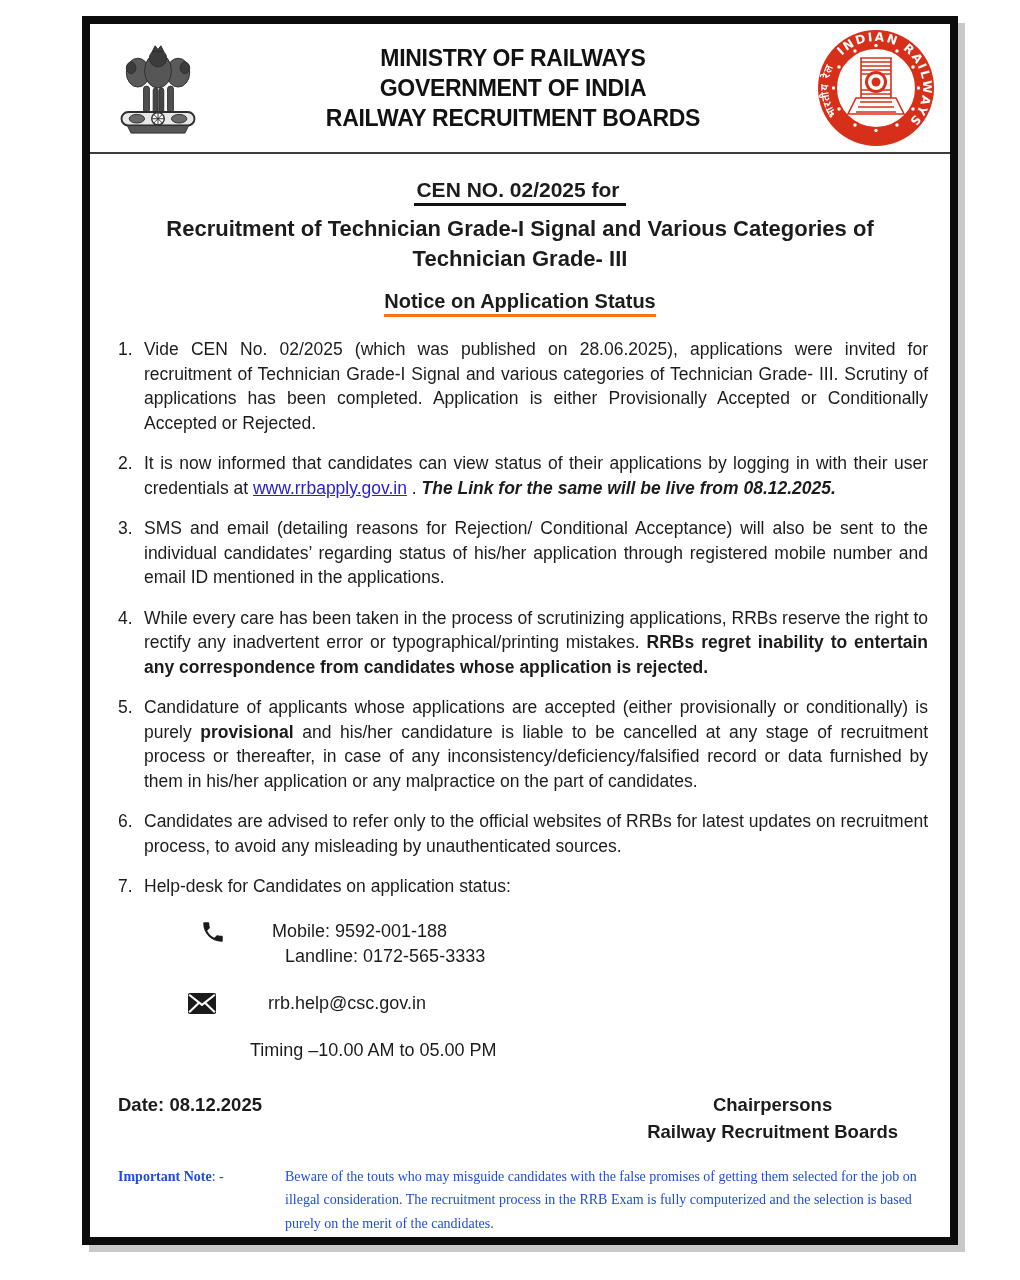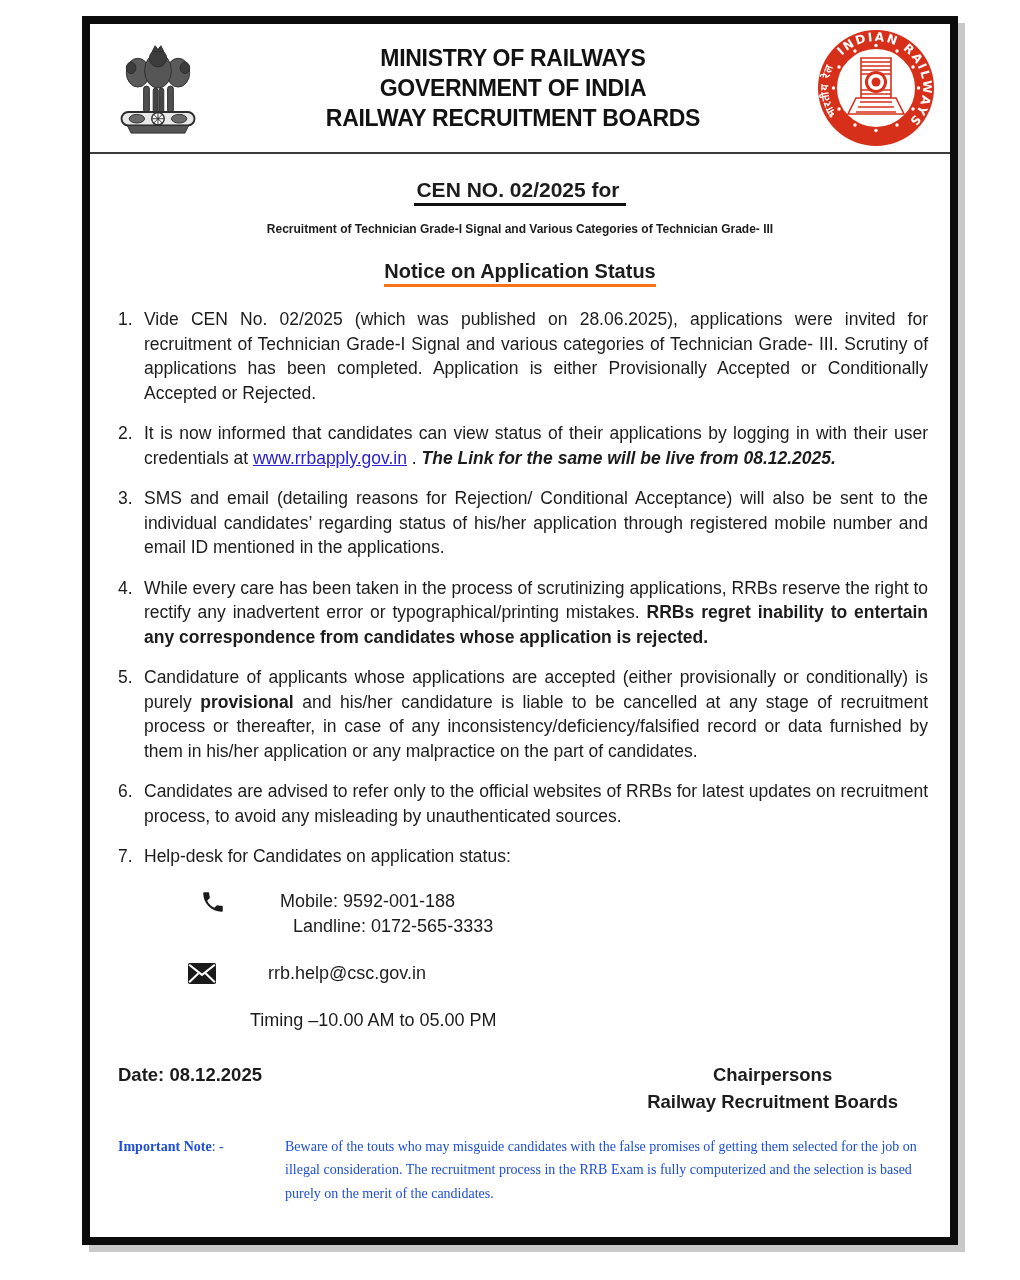--- a/index.html
+++ b/index.html
@@ -16,35 +16,35 @@
   
   .header { display:flex; align-items:center; height:128px; padding:0 14px 0 16px; }
   .emblem-wrap { width:104px; height:104px; flex:none; display:flex; align-items:center; justify-content:center; }
   .header-center { flex:1; text-align:center; font-weight:bold; font-size:23px; line-height:30px; letter-spacing:-0.3px; color:#121212; }
   .rail-logo-wrap { width:120px; height:120px; flex:none; }
   .header-rule { border:none; border-top:2px solid #3c3c3c; margin:0; }
 
   
   .title-block { text-align:center; }
   .cen-line { display:inline-block; margin-top:24px; font-weight:bold; font-size:21px; border-bottom:3px solid #111; padding:0 6px 1px 2px; }
-  .subtitle { margin:8px auto 0; width:824px; font-weight:bold; font-size:12px; line-height:30px;text-align:center; }
+  .subtitle { margin:8px auto 0; width:824px; font-weight:bold; font-size:22px; line-height:30px;text-align:center; }
   .notice-heading { display:inline-block; margin-top:16px; font-weight:bold; font-size:20px; border-bottom:3px solid #f97316; padding-bottom:1px; }
 
   
   .items { margin:20px 22px 0 28px; }
   .item { display:flex; margin-bottom:16px; font-size:17.5px; line-height:24.5px; }
   .item .num { width:26px; flex:none; }
   .item .itext { flex:1; text-align:justify; }
   .seg-bold { font-weight:bold; }
   .seg-bolditalic { font-weight:bold; font-style:italic; }
   .seg-link { color:#2a21cf; text-decoration:underline; cursor:pointer; }
 
   
   .helpdesk { font-size:18px; }
-  .hd-phone { display:flex; margin:20px 0 0 110px;gap:8px; }
+  .hd-phone { display:flex; margin:20px 0 0 110px; }
   .icon-box { width:30px; flex:none; display:flex; align-items:flex-start; }
   .phone-lines { margin-left:42px; line-height:25px; }
   .phone-line2 { padding-left:13px;text-align:center; }
   .hd-email { display:flex; align-items:center; margin:24px 0 0 98px; }
   .email-text { margin-left:50px; }
   .timing { margin:26px 0 0 160px; }
 
   
   .sig-row { display:flex; justify-content:space-between; align-items:flex-start; margin:30px 24px 0 28px; font-weight:bold; font-size:18.5px; line-height:27px; }
   .sig-right { text-align:center; margin-right:28px; }

